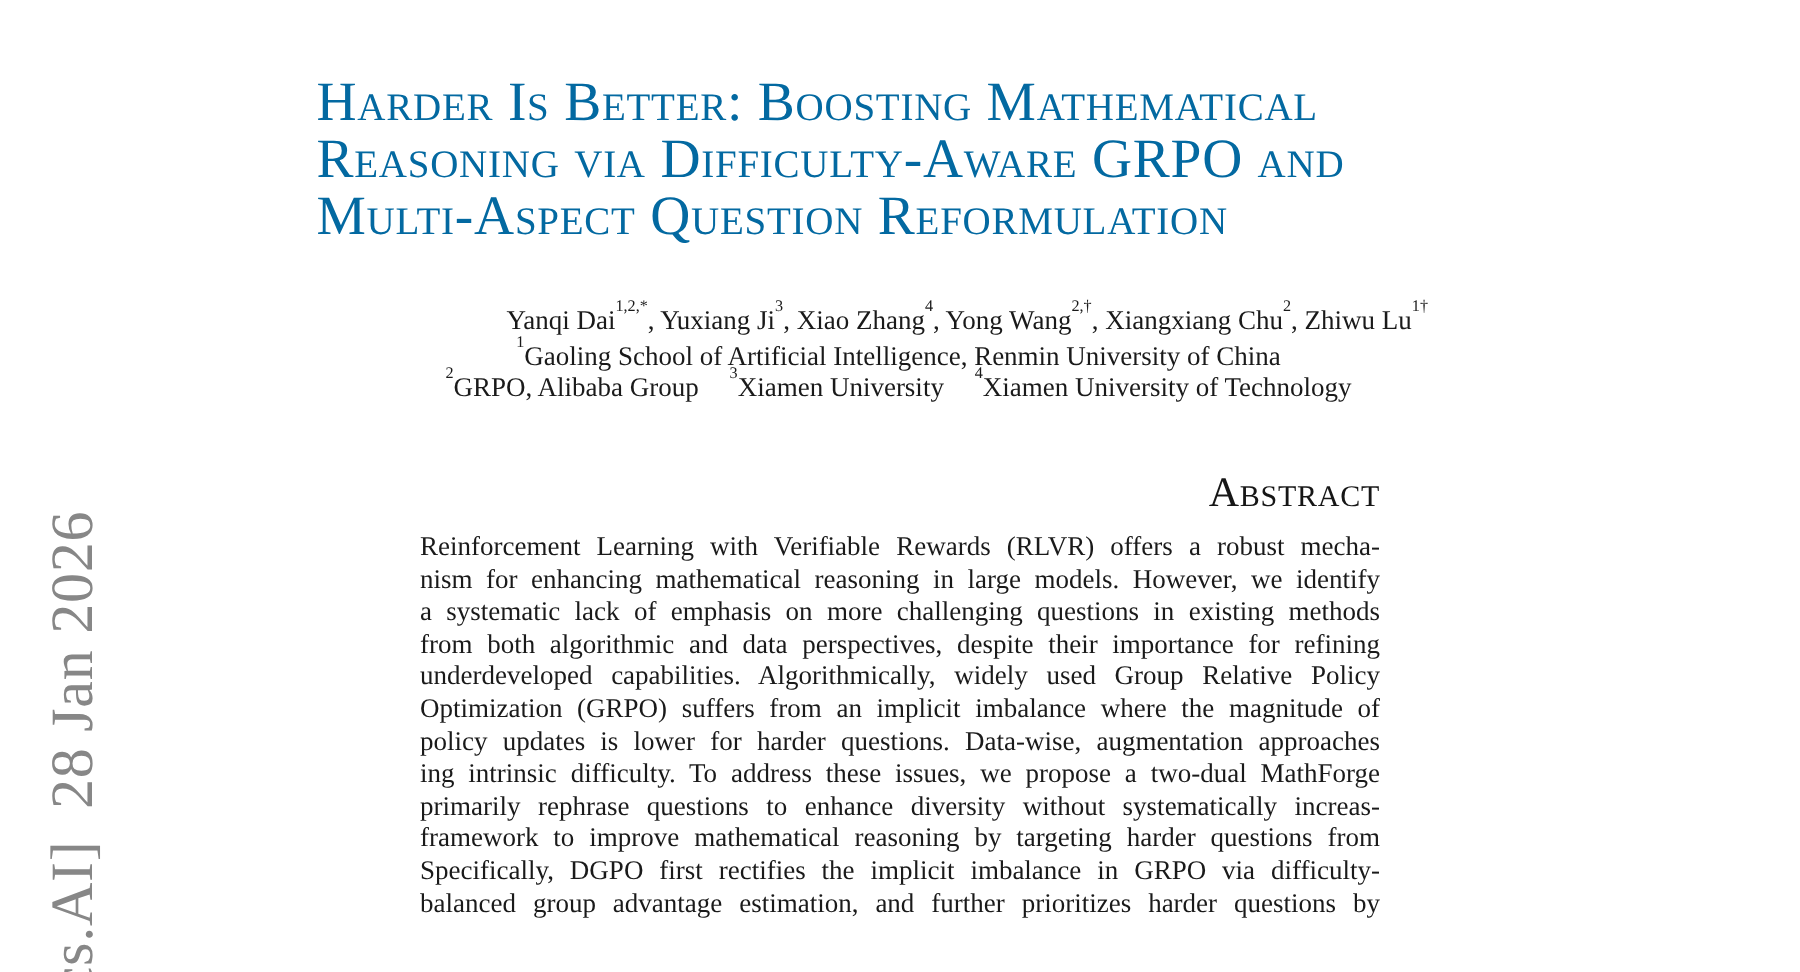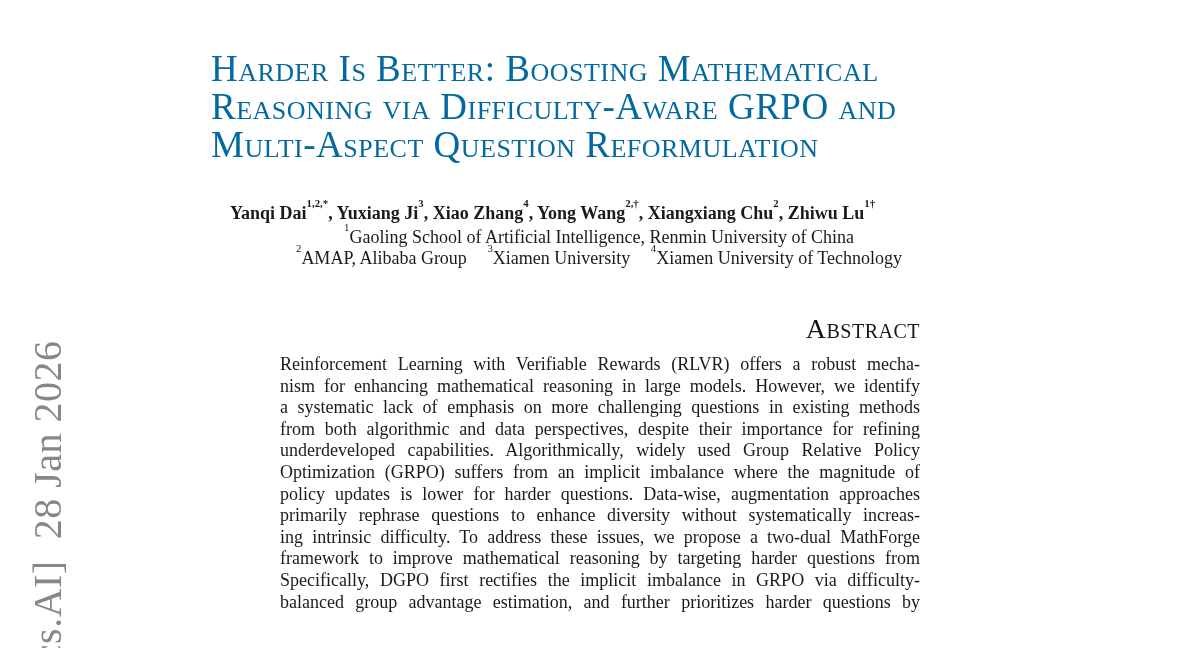--- a/index.html
+++ b/index.html
@@ -33,26 +33,27 @@
     line-height: 38px;
     font-weight: normal;
     font-variant: small-caps;
     letter-spacing: 0.5px;
     color: #0369a1;
   }
   .title .tline { display: block; }
 
   .authors {
     position: absolute;
-    left: 230px; top: 201px;
+    left: 212px; top: 201px;
     width: 740px;
     font-size: 18px;
     line-height: 24px;
-    font-weight: bold;
+    font-weight: normal;
     white-space: nowrap;
+    text-align: right;
   }
   .authors sup, .affil sup {
     font-size: 60%;
     line-height: 0;
     position: relative;
     top: -0.45em;
   }
 
   .affil {
     position: absolute;
@@ -116,35 +117,35 @@
     <span class="author"><span>Yong Wang</span><sup>2,†</sup><span>,</span></span>
     <span class="author"><span>Xiangxiang Chu</span><sup>2</sup><span>,</span></span>
     <span class="author"><span>Zhiwu Lu</span><sup>1†</sup><span></span></span>
   </div>
 
   <div class="affil affil-1">
     <span class="affil-item"><sup>1</sup><span>Gaoling School of Artificial Intelligence, Renmin University of China</span></span>
   </div>
 
   <div class="affil affil-2">
-    <span class="affil-item"><sup>2</sup><span>AMAP, Alibaba Group</span></span>
+    <span class="affil-item"><sup>2</sup><span>GRPO, Alibaba Group</span></span>
     <span class="affil-item"><sup>3</sup><span>Xiamen University</span></span>
     <span class="affil-item"><sup>4</sup><span>Xiamen University of Technology</span></span>
   </div>
 
   <h2 class="abstract-heading">Abstract</h2>
 
   <div class="abstract-body">
     <div class="aline">Reinforcement Learning with Verifiable Rewards (RLVR) offers a robust mecha-</div>
     <div class="aline">nism for enhancing mathematical reasoning in large models. However, we identify</div>
     <div class="aline">a systematic lack of emphasis on more challenging questions in existing methods</div>
     <div class="aline">from both algorithmic and data perspectives, despite their importance for refining</div>
     <div class="aline">underdeveloped capabilities. Algorithmically, widely used Group Relative Policy</div>
     <div class="aline">Optimization (GRPO) suffers from an implicit imbalance where the magnitude of</div>
     <div class="aline">policy updates is lower for harder questions. Data-wise, augmentation approaches</div>
+    <div class="aline">ing intrinsic difficulty. To address these issues, we propose a two-dual MathForge</div>
     <div class="aline">primarily rephrase questions to enhance diversity without systematically increas-</div>
-    <div class="aline">ing intrinsic difficulty. To address these issues, we propose a two-dual MathForge</div>
     <div class="aline">framework to improve mathematical reasoning by targeting harder questions from</div>
     <div class="aline">Specifically, DGPO first rectifies the implicit imbalance in GRPO via difficulty-</div>
     <div class="aline">balanced group advantage estimation, and further prioritizes harder questions by</div>
   </div>
 
 </div>
 
 </body></html>

